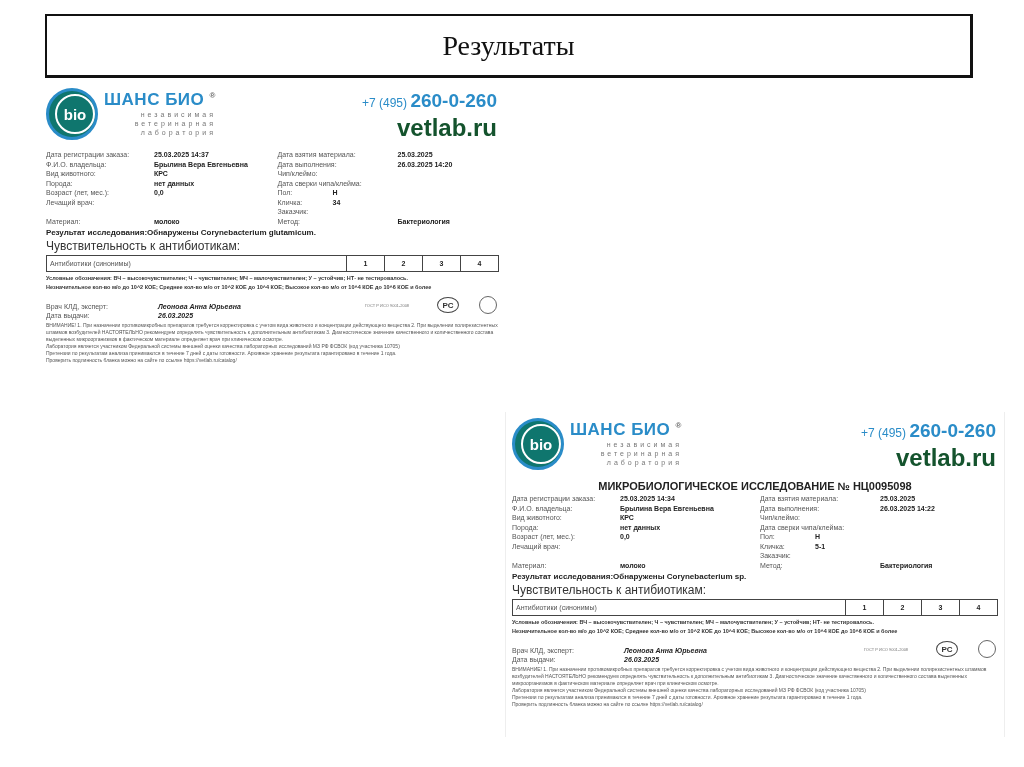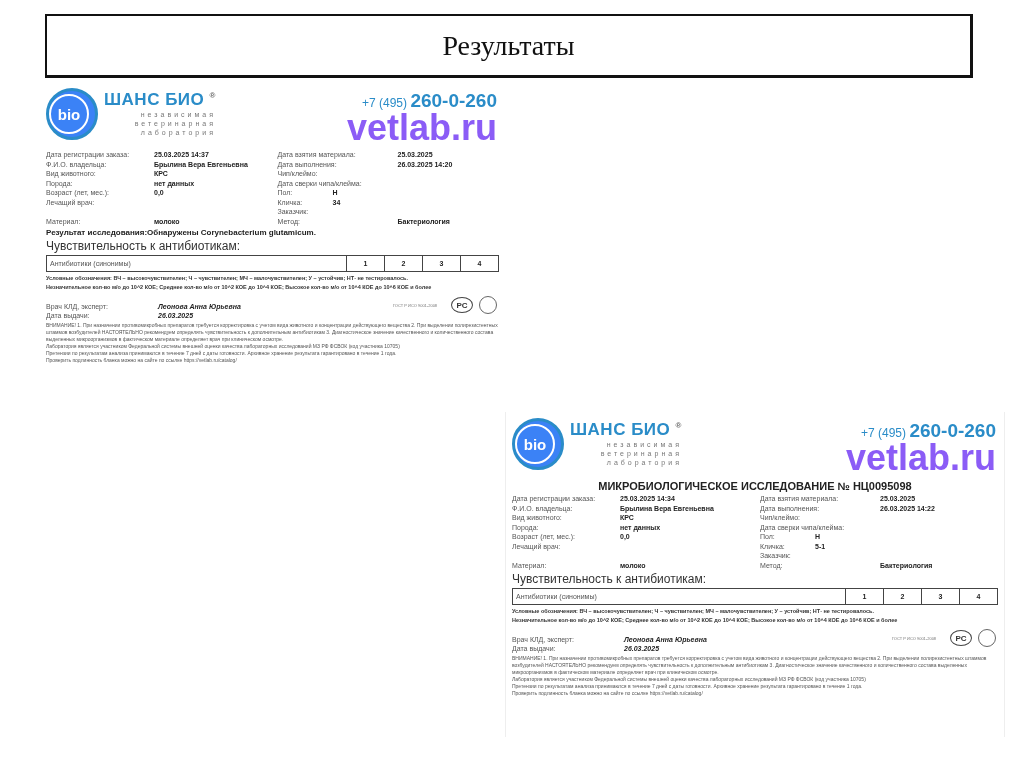--- a/index.html
+++ b/index.html
@@ -7,49 +7,49 @@
   .slide-title {
     position: absolute; left: 45px; top: 14px; width: 928px; height: 64px;
     border: 2px solid #111; border-bottom-width: 3px; border-right-width: 3px;
     display: flex; align-items: center; justify-content: center;
     font-family: "Liberation Serif", serif; font-size: 28px; color: #111;
   }
   .doc { position: absolute; background: #fff; }
   .doc1 { left: 40px; top: 82px; width: 465px; height: 310px; }
   .doc2 { left: 505px; top: 412px; width: 500px; height: 325px; border-left: 1px solid #eee; border-right: 1px solid #eee; }
   .hdr { position: relative; height: 66px; }
-  .logo-circle { position: absolute; left: 6px; top: 6px; width: 52px; height: 52px; border-radius: 50%; background: #3b82f6; border: 3px solid #2a8cc8; display: flex; align-items: center; justify-content: flex-start; }
+  .logo-circle { position: absolute; left: 6px; top: 6px; width: 52px; height: 52px; border-radius: 50%; background: #0f766e; border: 3px solid #2a8cc8; display: flex; align-items: center; justify-content: flex-end; }
   .logo-inner { width: 40px; height: 40px; border-radius: 50%; border: 2px solid #fff; display: flex; align-items: center; justify-content: center; color: #fff; font-weight: bold; font-size: 15px; }
   .brand { position: absolute; left: 64px; top: 8px; text-align: right; }
   .brand-name { color: #2a8cc8; font-weight: bold; font-size: 17px; letter-spacing: 0.5px; }
   .brand-name sup { font-size: 8px; color: #666; }
   .brand-sub { color: #777; font-size: 7px; letter-spacing: 3px; line-height: 9px; }
   .contacts { position: absolute; right: 8px; top: 8px; text-align: right; }
   .phone { color: #2a8cc8; font-size: 12px; }
   .phone b { font-size: 19px; text-align: right; }
-  .site { color: #8b5cf6; font-weight: bold; font-size: 36px; line-height: 32px; }
+  .site { color: #14532d; font-weight: bold; font-size: 24px; line-height: 32px; }
   .doc-title { text-align: center; font-weight: bold; font-size: 11px; color: #222; margin-top: 2px; }
   .fields { display: grid; grid-template-columns: 1fr 1fr; padding: 2px 6px 0 6px; column-gap: 10px; }
   .frow { display: flex; font-size: 7px; line-height: 9.5px; }
   .flabel { width: 108px; color: #555; }
   .fval { font-weight: bold; color: #222; }
   .frow.r .flabel { width: 55px; }
   .frow.r2 .flabel { width: 120px; }
   .result { font-size: 8px; font-weight: bold; padding: 2px 6px 0 6px; }
   .result .rv { }
   .sens { font-size: 12px; font-weight: normal; padding: 2px 6px; color: #333; }
   table.ab { margin: 0 6px; width: calc(100% - 12px); border-collapse: collapse; font-size: 7px; }
   table.ab td { border: 1px solid #444; height: 16px; padding: 0 3px; text-align: center; font-weight: bold; }
   table.ab td.first { text-align: left; font-weight: normal; color: #555; }
   .legend { font-size: 5.5px; padding: 2px 6px 0 6px; color: #333; line-height: 9px; font-weight: bold; }
   .sign { display: flex; padding: 10px 6px 0 6px; position: relative; }
   .sign .col { font-size: 7px; line-height: 9px; }
   .sign .lbl { width: 112px; color: #555; }
   .sign .val { font-weight: bold; font-style: italic; }
-  .cert { position: absolute; right: 8px; top: 4px; display: flex; align-items: center; gap: 6px; }
+  .cert { position: absolute; right: 8px; top: 4px; display: flex; align-items: center; gap: 20px; }
   .cert-text { font-size: 4px; color: #777; width: 60px; line-height: 5px; text-align: center; }
   .cert-pc { width: 22px; height: 16px; border: 1.5px solid #444; border-radius: 50%; font-size: 8px; font-weight: bold; display: flex; align-items: center; justify-content: center; color: #333; }
   .cert-seal { width: 18px; height: 18px; border: 1.5px solid #666; border-radius: 50%; }
   .notes { font-size: 5px; color: #555; padding: 2px 6px; line-height: 7px; }
 </style>
 </head>
 <body>
 
 <div class="slide-title">Результаты</div>
 
@@ -252,20 +252,21 @@
         <div class="frow r">
           <span class="flabel">Заказчик:</span>
           <span class="fval"></span>
         </div>
         <div class="frow r2">
           <span class="flabel">Метод:</span>
           <span class="fval">Бактериология</span>
         </div>
       </div>
   </div>
+  <div class="result"><span>Результат исследования:</span><span class="rv">Обнаружены Corynebacterium sp.</span></div>
   <div class="sens">Чувствительность к антибиотикам:</div>
   <table class="ab">
     <tbody>
         <tr>
       <td class="first">Антибиотики (синонимы)</td>
       <td style="width:38px">1</td>
       <td style="width:38px">2</td>
       <td style="width:38px">3</td>
       <td style="width:38px">4</td>
     </tr>

